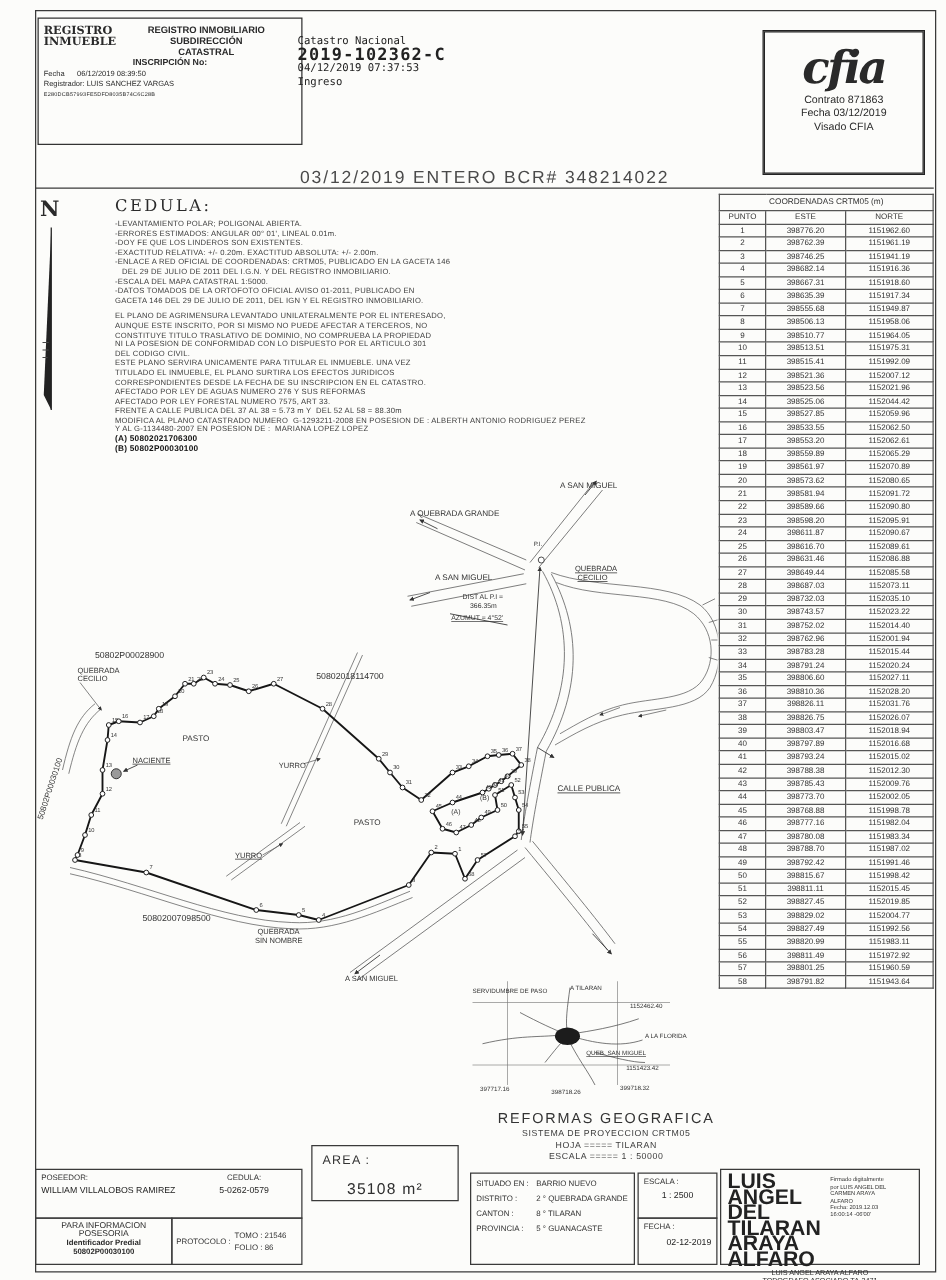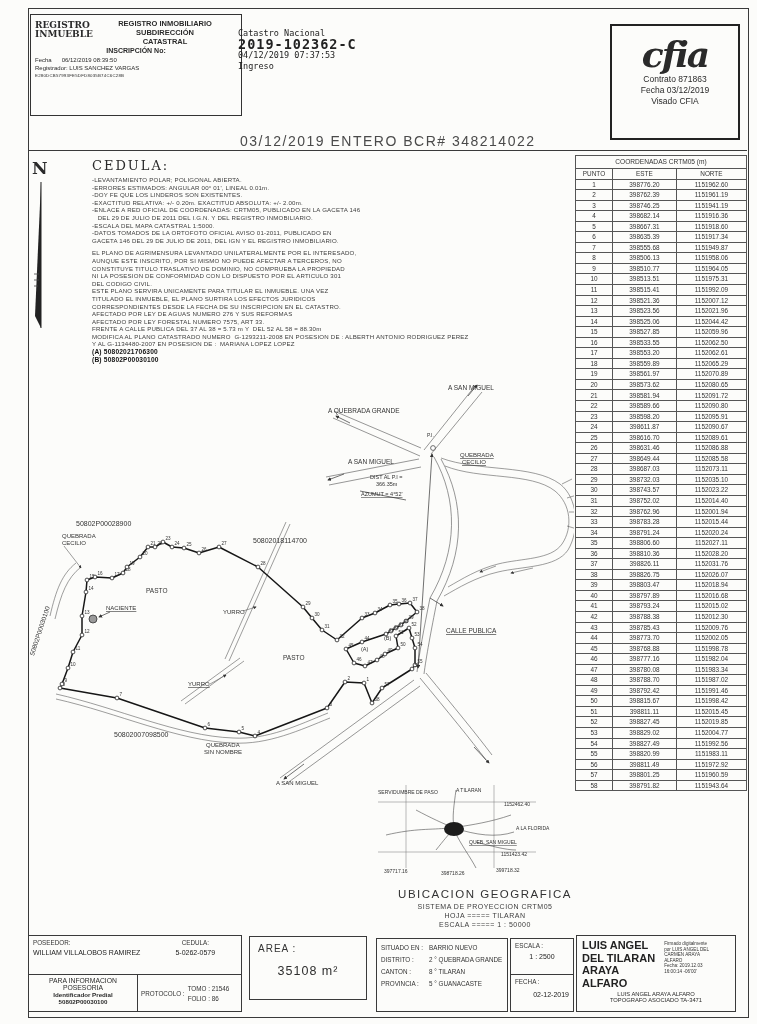--- a/index.html
+++ b/index.html
@@ -668,21 +668,21 @@
           <text x="80" y="12" style="font-size: 5px;">A TILARAN</text>
           <text x="128" y="26" style="font-size: 5px;">1152462.40</text>
           <text x="140" y="50" style="font-size: 5px;">A LA FLORIDA</text>
           <text x="93" y="64" style="font-size: 5px; text-decoration: underline;">QUEB. SAN MIGUEL</text>
           <text x="125" y="76" style="font-size: 5px;">1151423.42</text>
           <text x="8" y="93" style="font-size: 5px;">397717.16</text>
           <text x="65" y="95" style="font-size: 5px;">398718.26</text>
           <text x="120" y="92" style="font-size: 5px;">399718.32</text>
         </g>
     </svg>
-    <div style="text-align:center;font-size:11.5px;letter-spacing:1.5px;color:#333;margin-top:4px">UBICACION GEOGRAFICA</div>
+    <div style="text-align:center;font-size:11.5px;letter-spacing:1.5px;color:#333;margin-top:4px">REFORMAS GEOGRAFICA</div>
     <div style="text-align:center;font-size:7px;letter-spacing:.5px;color:#3c3c3c;margin-top:3px">SISTEMA DE PROYECCION CRTM05</div>
     <div style="text-align:center;font-size:7px;letter-spacing:.5px;color:#3c3c3c;margin-top:2px">HOJA ===== TILARAN</div>
     <div style="text-align:center;font-size:7px;letter-spacing:.5px;color:#3c3c3c;margin-top:2px">ESCALA ===== 1 : 50000</div>
   </div>
 
   <div class="abs fbox" style="left:28px;top:935px;width:214px;height:40px">
     <div style="display:flex;height:100%">
       <div style="flex:1.35;padding:3px 4px">
         <div class="flabel">POSEEDOR:</div>
         <div class="fval" style="margin-top:3px">WILLIAM  VILLALOBOS  RAMIREZ</div>
@@ -700,21 +700,21 @@
     <div style="font-size:6.2px;font-weight:bold">50802P00030100</div>
   </div>
   <div class="abs fbox" style="left:137px;top:974px;width:105px;height:38px;display:flex;align-items:center">
     <div class="flabel" style="padding:0 3px">PROTOCOLO :</div>
     <div>
       <div class="flabel">TOMO :  21546</div>
       <div class="flabel" style="margin-top:3px">FOLIO :  86</div>
     </div>
   </div>
 
-  <div class="abs fbox" style="left:249px;top:936px;width:118px;height:64px;padding:6px 8px;box-sizing:border-box">
+  <div class="abs fbox" style="left:249px;top:916px;width:118px;height:45px;padding:6px 8px;box-sizing:border-box">
     <div style="font-size:10px;letter-spacing:1px;color:#333">AREA :</div>
     <div style="font-size:12.5px;text-align:center;margin-top:10px;letter-spacing:1px;color:#2e2e2e">35108 m²</div>
   </div>
 
   <div class="abs fbox" style="left:376px;top:938px;width:132px;height:74px;padding:5px 4px;box-sizing:border-box">
     <div id="situado-rows">
         <div style="display: flex; font-size: 6.3px; color: rgb(51, 51, 51); margin-bottom: 5px;">
           <span style="width: 48px;">SITUADO EN :</span>
           <span>BARRIO NUEVO</span>
         </div>
@@ -737,21 +737,21 @@
     <div class="flabel">ESCALA :</div>
     <div class="fval" style="text-align:center;margin-top:4px">1 : 2500</div>
   </div>
   <div class="abs fbox" style="left:510px;top:974px;width:64px;height:38px;padding:3px 4px;box-sizing:border-box">
     <div class="flabel">FECHA :</div>
     <div class="fval" style="text-align:right;margin-top:6px">02-12-2019</div>
   </div>
 
   <div class="abs fbox" style="left:576px;top:935px;width:160px;height:77px;padding:3px 5px;box-sizing:border-box">
     <div style="display:flex">
-      <div id="firma-name" style="font-size:11px;font-weight:bold;line-height:12.5px;color:#222;flex:1.25">
+      <div id="firma-name" style="font-size:17px;font-weight:bold;line-height:12.5px;color:#222;flex:1.25">
           <div>LUIS ANGEL</div>
           <div>DEL TILARAN</div>
           <div>ARAYA</div>
           <div>ALFARO</div>
         </div>
       <div id="firma-digital" style="font-size:4.6px;line-height:5.6px;color:#333;flex:1;padding-top:2px">
           <div>Firmado digitalmente</div>
           <div>por LUIS ANGEL DEL</div>
           <div>CARMEN ARAYA</div>
           <div>ALFARO</div>

